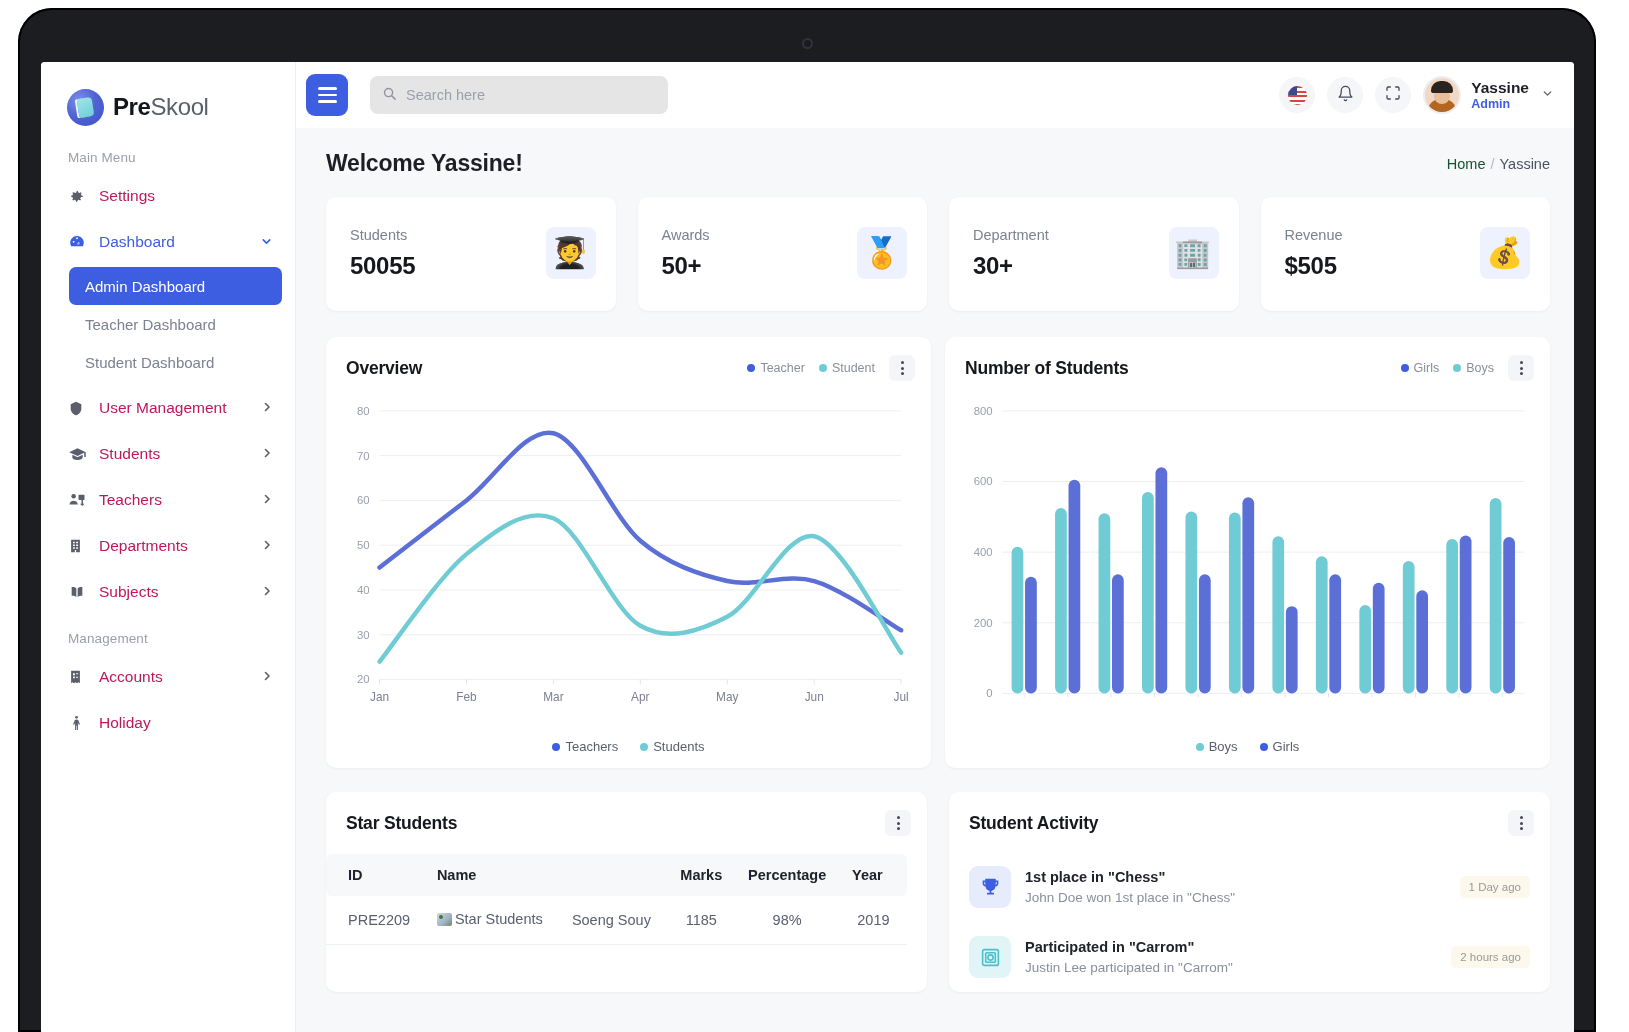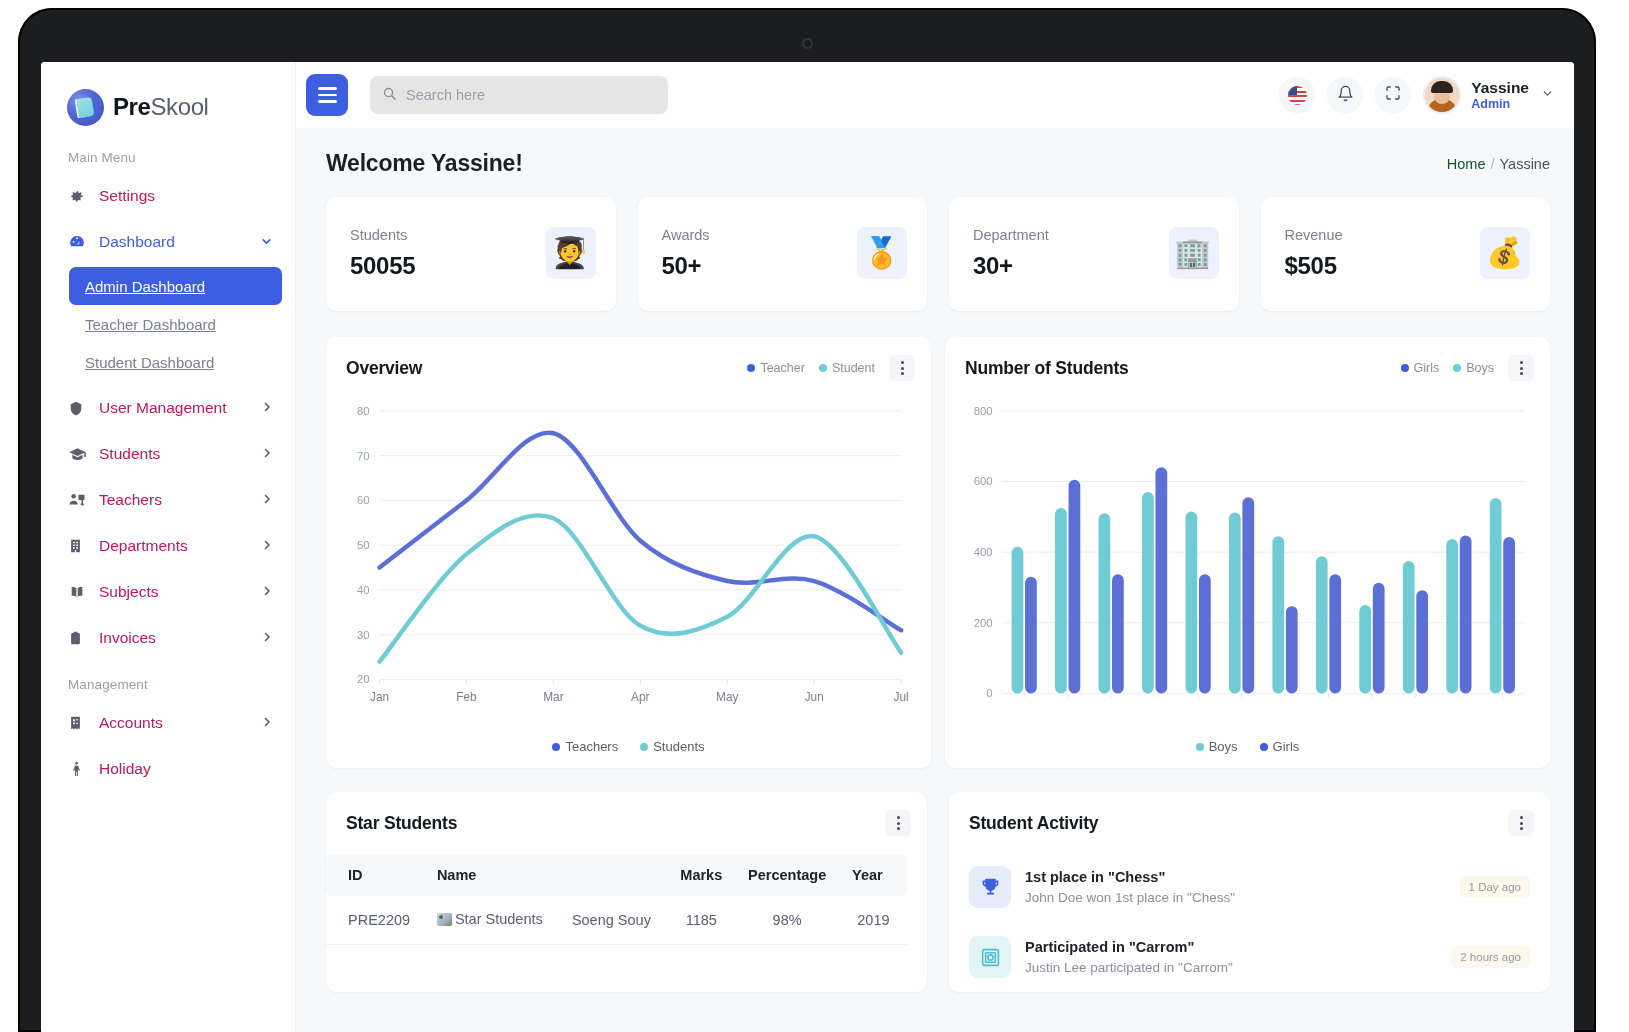--- a/index.html
+++ b/index.html
@@ -114,21 +114,20 @@
   }
   .submenu { padding: 2px 0 4px 0; }
   .sub-item {
     margin: 0 13px 0 28px;
     height: 38px;
     display: flex; align-items: center;
     padding-left: 16px;
     font-size: 15px; color: #7c8191;
     border-radius: 7px;
     cursor: pointer;
-    text-decoration: underline;
   }
   .sub-item.sel { background: #3d5ee1; color: #fff; font-weight: 500; }
 
   
   .header {
     position: absolute;
     left: 255px; top: 0;
     width: 1278px; height: 66px;
     background: #ffffff;
     display: flex; align-items: center;
@@ -452,33 +451,20 @@
                 </svg>
             </span>
             <span class="mi-txt">Subjects</span>
             <span class="mi-arrow">
               <svg width="12" height="12" viewBox="0 0 24 24" fill="none" stroke="currentColor" stroke-width="3.2" stroke-linecap="round" stroke-linejoin="round">
                   <polyline points="9 5 16 12 9 19"></polyline>
                 </svg>
             </span>
           </div>
 
-          <div class="menu-item">
-            <span class="mi-ico">
-              <svg width="15" height="18" viewBox="0 0 24 24" fill="currentColor">
-                  <path d="M9 2h6v2h2a2 2 0 012 2v14a2 2 0 01-2 2H7a2 2 0 01-2-2V6a2 2 0 012-2h2V2z"></path>
-                </svg>
-            </span>
-            <span class="mi-txt">Invoices</span>
-            <span class="mi-arrow">
-              <svg width="12" height="12" viewBox="0 0 24 24" fill="none" stroke="currentColor" stroke-width="3.2" stroke-linecap="round" stroke-linejoin="round">
-                  <polyline points="9 5 16 12 9 19"></polyline>
-                </svg>
-            </span>
-          </div>
 
           <div class="menu-label">Management</div>
 
           <div class="menu-item">
             <span class="mi-ico">
               <svg width="15" height="18" viewBox="0 0 24 24" fill="currentColor">
                   <path d="M5 2h14v20l-2.3-1.6L14.4 22l-2.4-1.6L9.6 22l-2.3-1.6L5 22V2zm3 4v3h3V6H8zm5 0v1.5h3V6h-3zM8 11v3h3v-3H8zm5 .5V13h3v-1.5h-3z"></path>
                 </svg>
             </span>
             <span class="mi-txt">Accounts</span>

